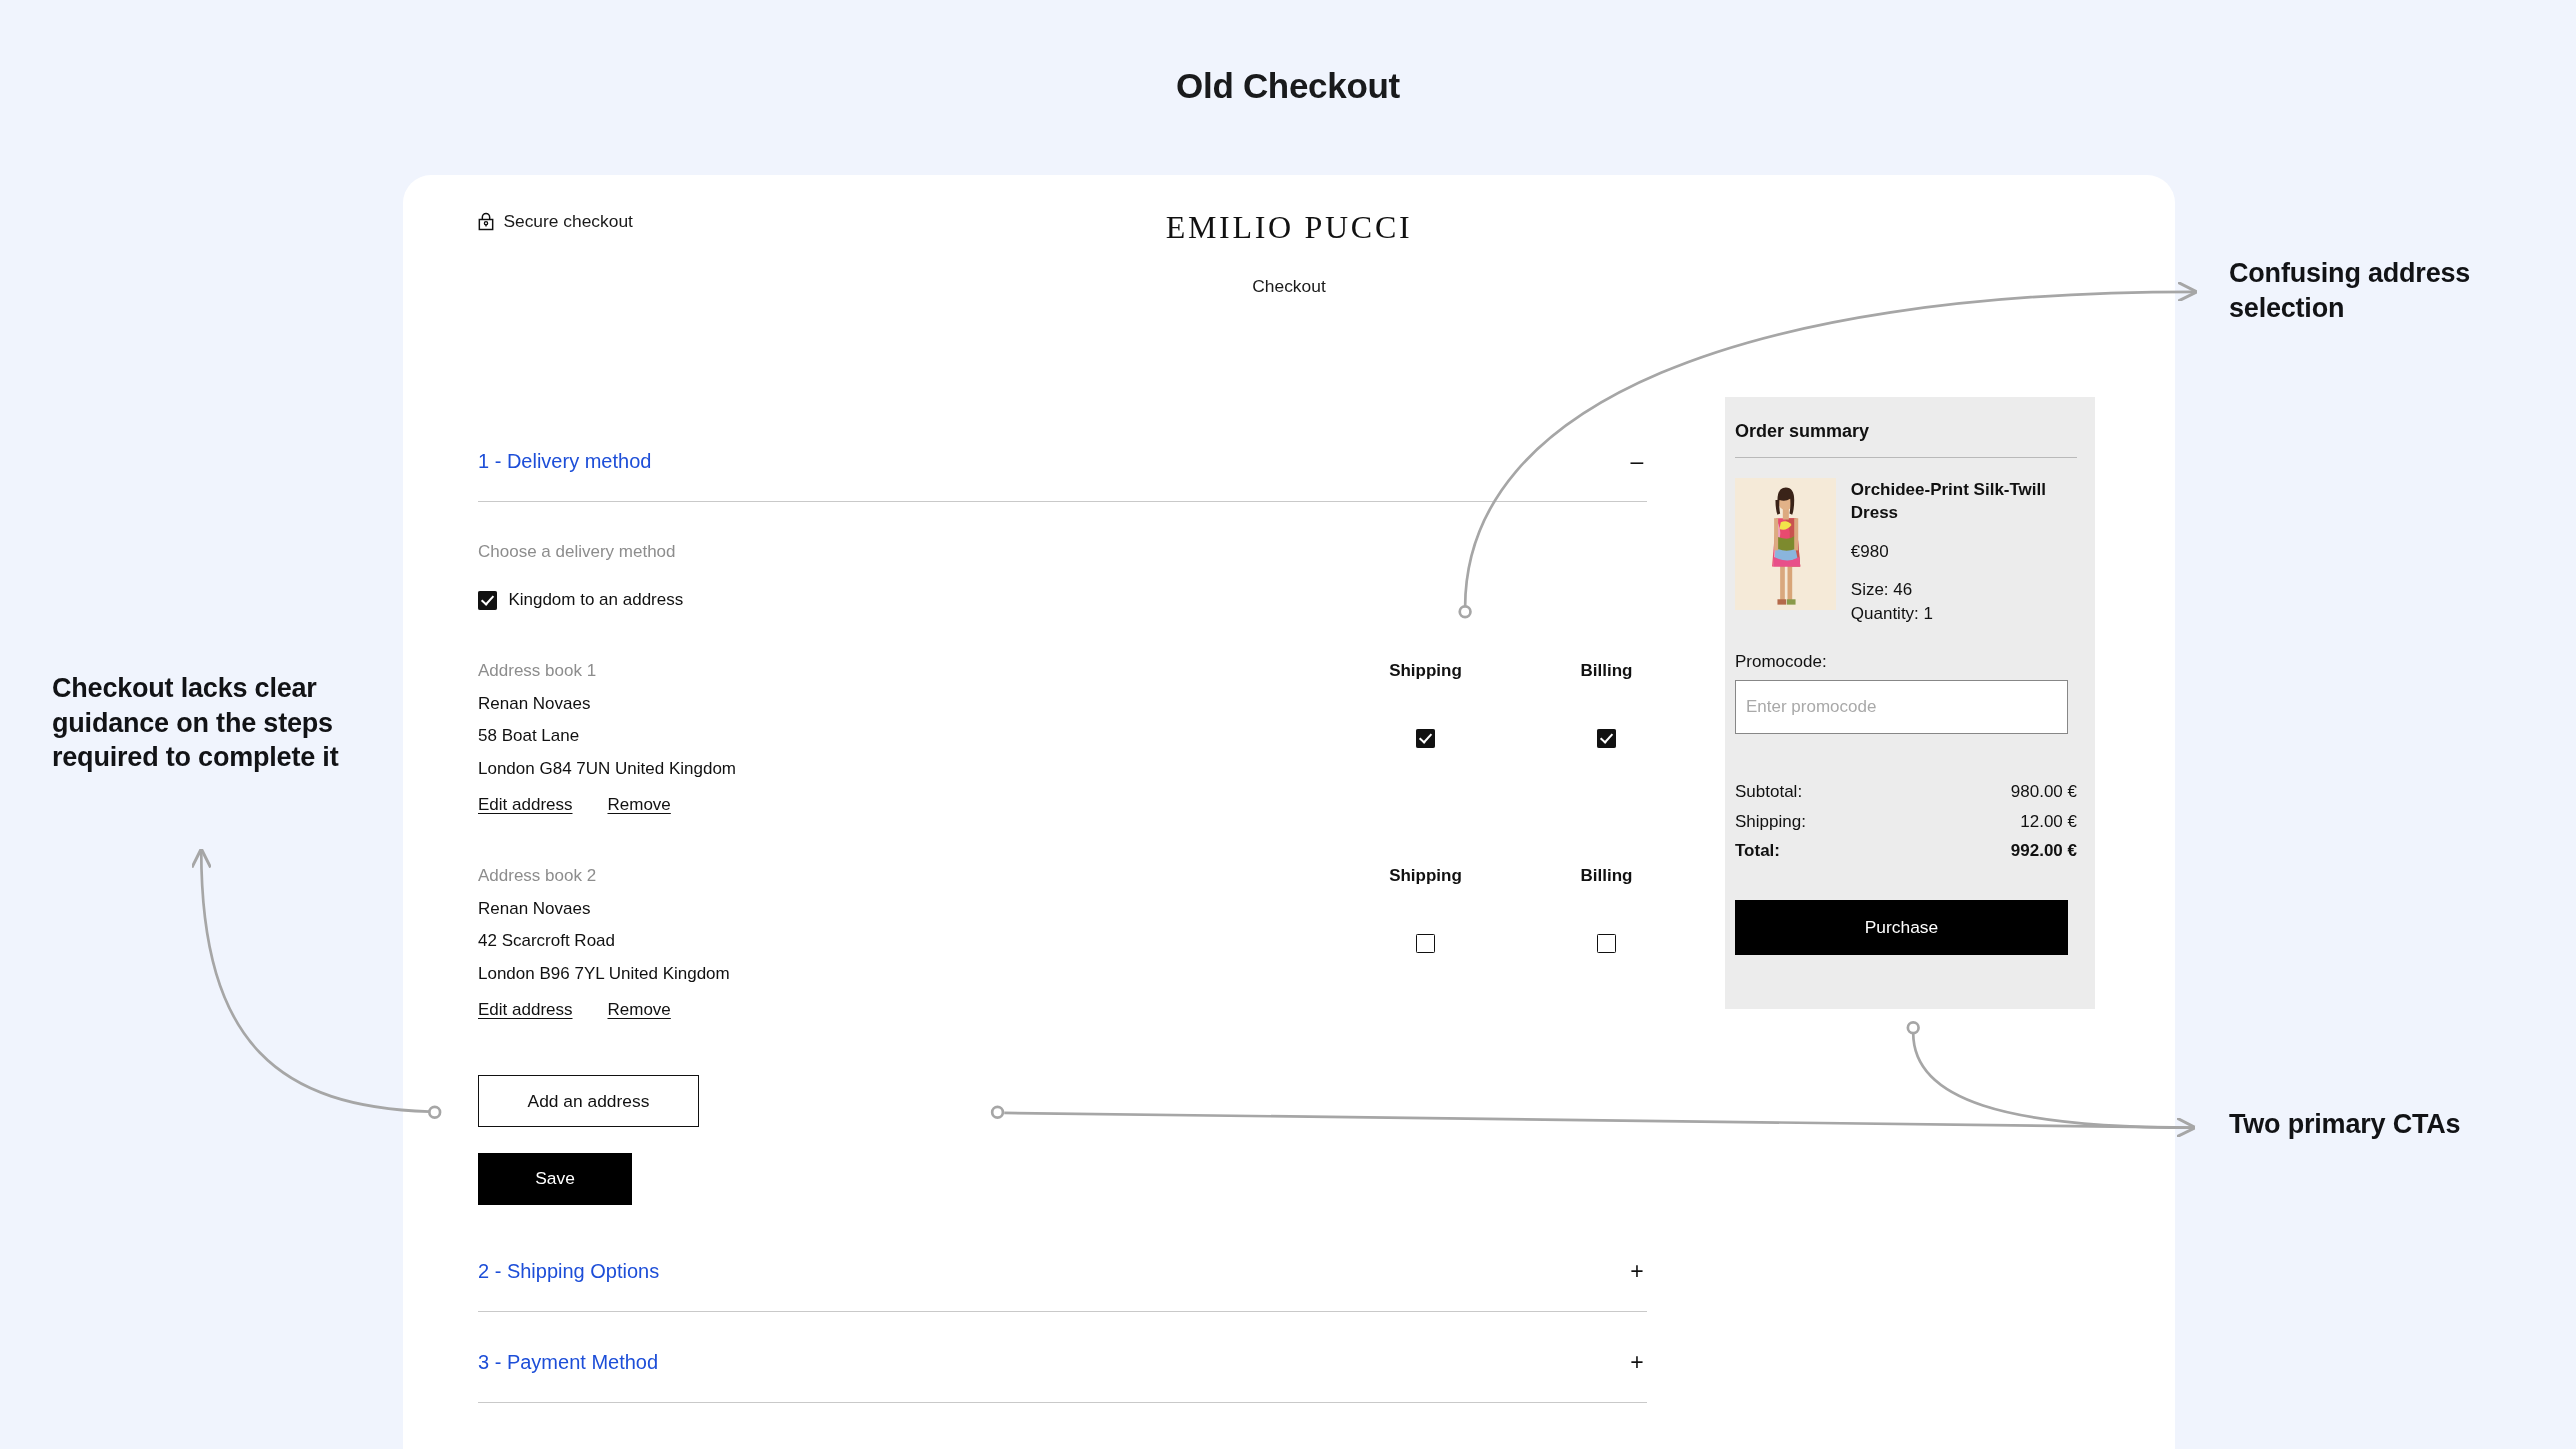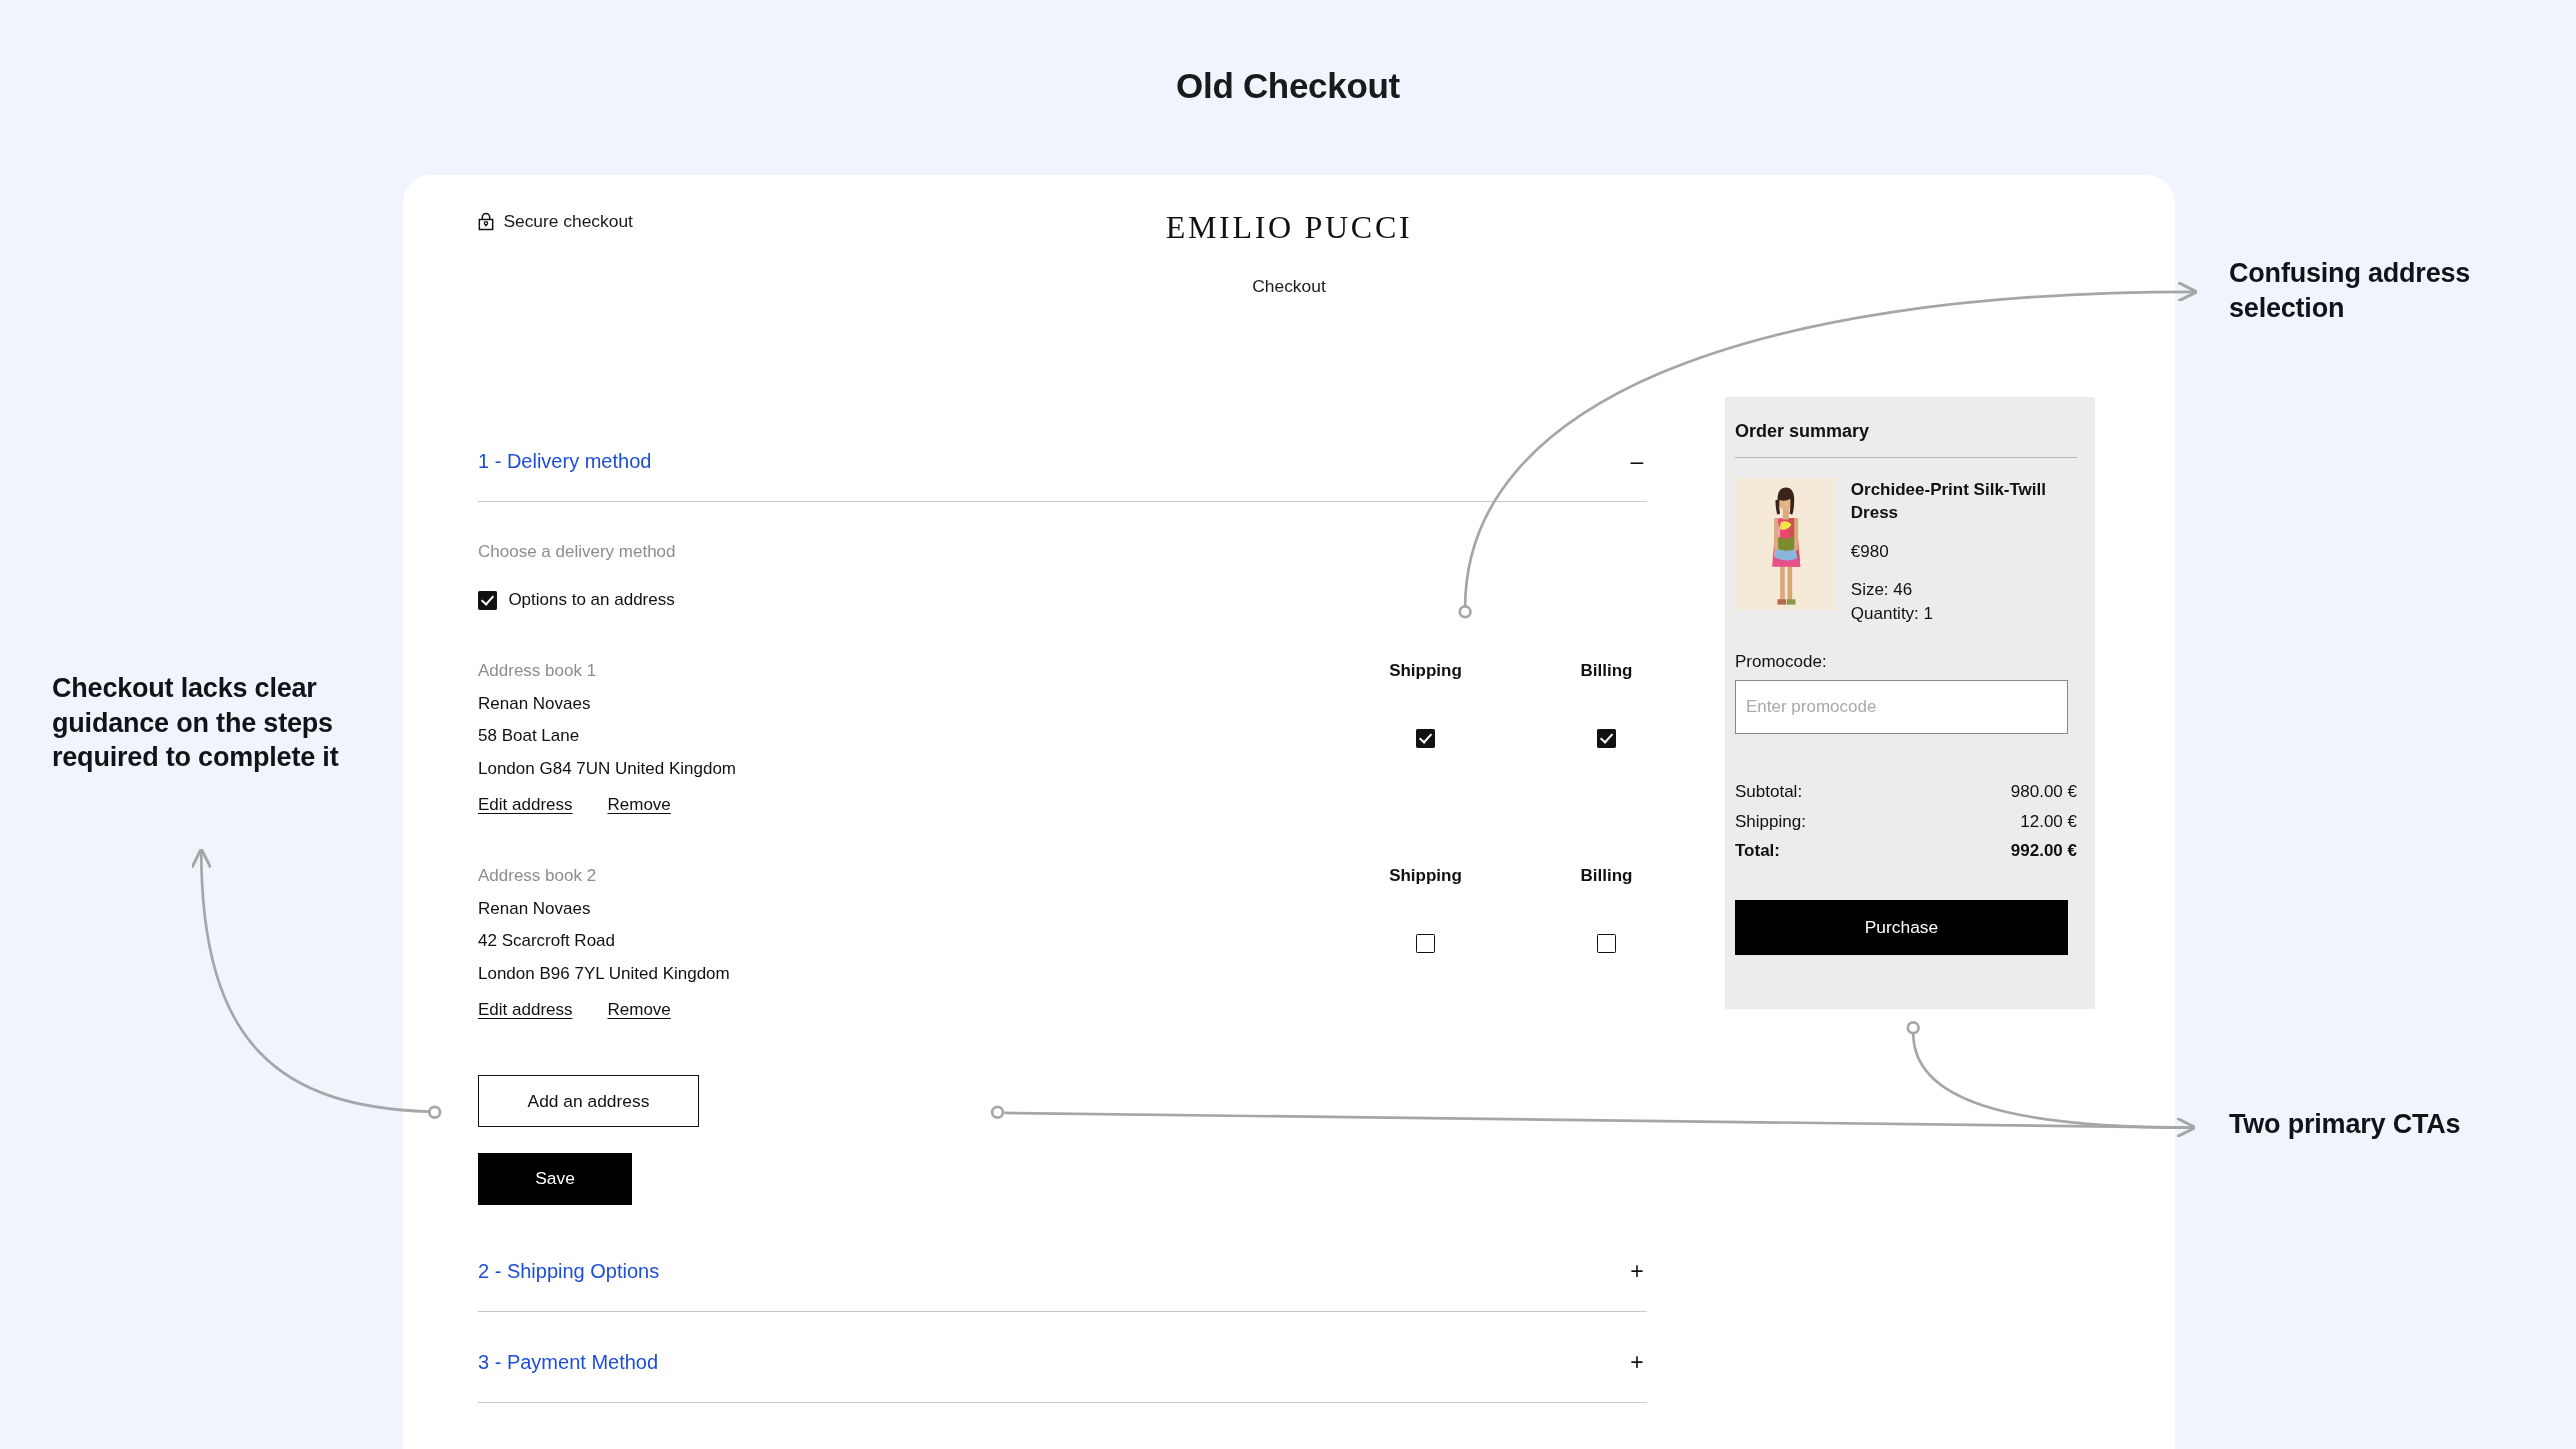--- a/index.html
+++ b/index.html
@@ -210,21 +210,21 @@
           <span class="accordion-title">1 - Delivery method</span>
           <span class="accordion-sign">–</span>
         </div>
       </div>
 
       <div id="delivery-body">
         <div class="muted-label">Choose a delivery method</div>
 
         <div class="checkline">
           <span class="cb checked"></span>
-          <span class="lbl">Options to an address</span>
+          <span class="lbl">Kingdom to an address</span>
         </div>
 
         <div class="address-block">
           <div class="addr-meta">Address book 1</div>
           <div class="addr-line">Renan Novaes</div>
           <div class="addr-line">58 Boat Lane</div>
           <div class="addr-line">London G84 7UN United Kingdom</div>
           <div class="addr-links">
             <a>Edit address</a>
             <a>Remove</a>

